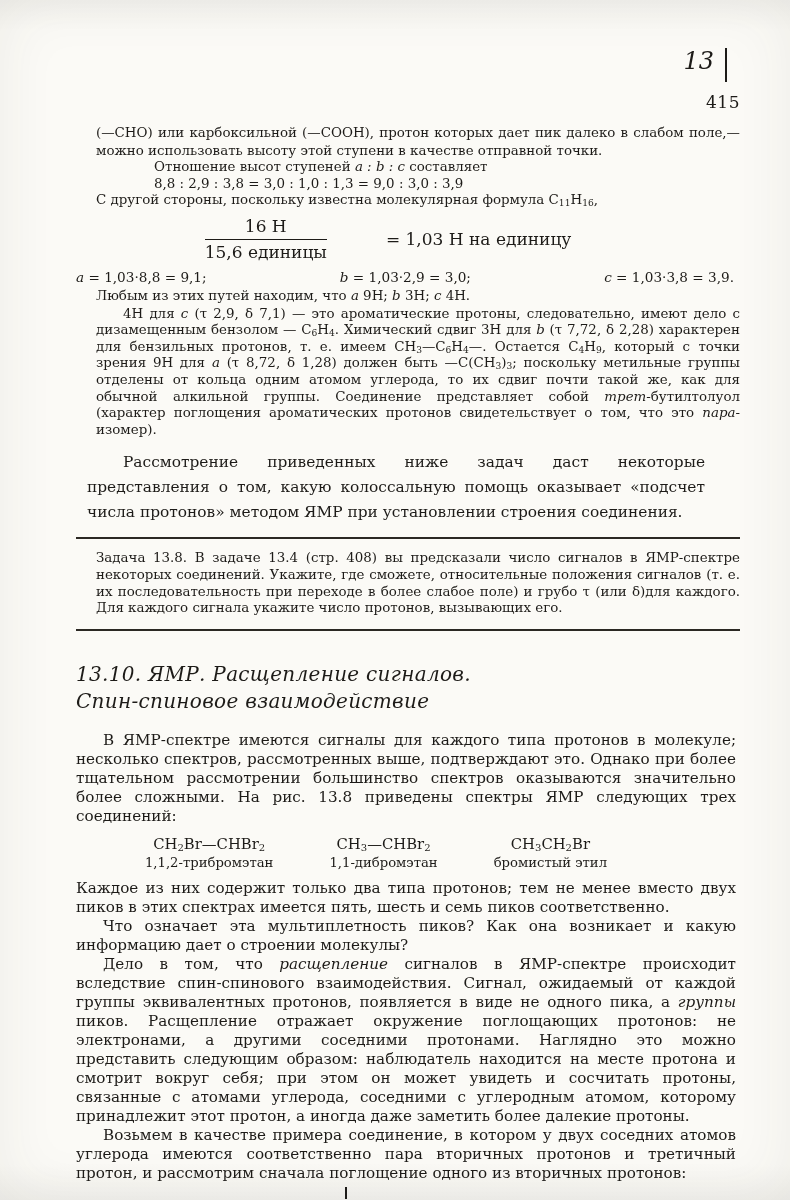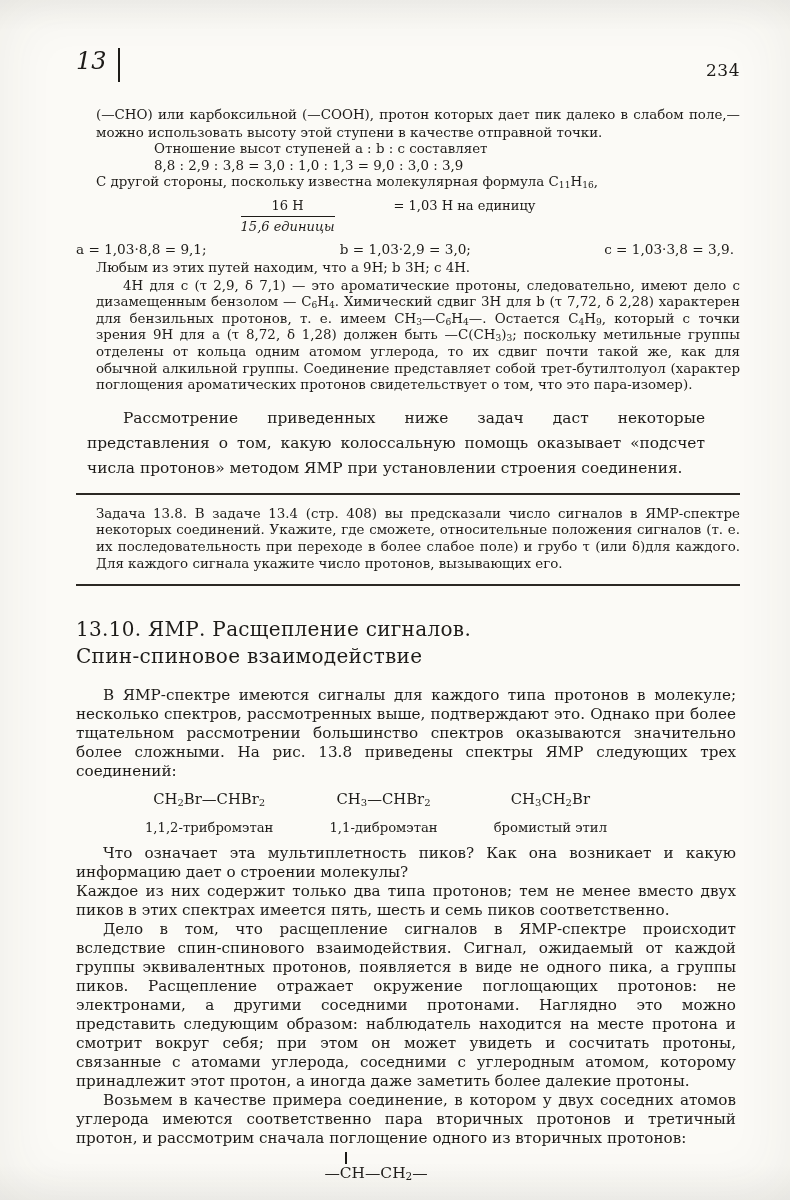--- a/index.html
+++ b/index.html
@@ -8,80 +8,80 @@
     background:#e9e8e4;
     font-family:"DejaVu Serif","Liberation Serif",serif;
     color:#1d1b18;
   }
   .page {
     width:790px; height:1200px; overflow:hidden; position:relative;
     background:linear-gradient(180deg,#f3f2ee 0%,#fbfaf6 2.5%,#fbfaf6 97%,#f2f1ed 100%);
     box-shadow:inset 0 0 60px rgba(60,55,45,.07);
     padding:48px 50px 0 76px;
   }
-  .it { }
+  .it { font-style:italic; }
   .bd { font-weight:normal; }
   sub { font-size:.68em; vertical-align:-0.22em; line-height:0; }
 
   
-  .pg-header { display:flex; justify-content:space-between; align-items:center; margin-bottom:24px; }
+  .pg-header { display:flex; justify-content:space-between; align-items:flex-end; margin-bottom:12px;flex-direction:column; }
   .hdr-left { display:flex; align-items:flex-start; }
   .ch-num { font-size:24px; font-style:italic; line-height:1.1; }
   .hdr-bar { display:inline-block; width:2px; height:34px; background:#1d1b18; margin:0 13px 0 11px; }
   .ch-title { font-weight:bold; font-style:italic; font-size:13.4px; padding-top:5px; letter-spacing:.2px; }
   .pg-num { font-size:17px; padding-top:10px; letter-spacing:.5px; }
 
   
   .petit { font-size:13.4px; line-height:16.6px; text-align:justify;margin-left:20px; }
   .petit.tight { line-height:17.6px; }
   .lineL { text-align:left; }
   .pad-step { padding-left:58px; }
   .ind { text-indent:27px; }
   .ind-lg { text-indent:36px; }
 
   
-  .fraction-row { display:flex; justify-content:center; align-items:flex-start; font-size:13px; margin:7px 40px 7px 0;gap:48px; }
+  .fraction-row { display:flex; justify-content:center; align-items:center; font-size:17px; margin:7px 40px 7px 0;gap:48px; }
   .frac { text-align:center; margin-right:11px; }
   .frac-num { display:block; padding:0 10px 3px; border-bottom:1.6px solid #1d1b18; }
-  .frac-den { display:block; padding-top:2px;font-style:italic; }
+  .frac-den { display:block; padding-top:2px; }
 
   .eq-row { display:flex; justify-content:space-between; font-size:13.6px; margin:3px 6px 3px 0; }
 
   .sol { margin-top:1px; }
 
   .conclusion { font-size:15.4px; line-height:25px; text-align:justify; margin:12px 11px 12px; padding-right:24px; }
 
   .rule { border:0; height:2px; background:#2b2823; }
   .problems { padding:11px 0 12px; }
 
   
-  .sec-heading { font-weight:normal; font-size:20px; line-height:27px; letter-spacing:.3px; margin:30px 0 16px; }
+  .sec-heading { font-style:italic; font-weight:normal; font-size:20px; line-height:27px; letter-spacing:.3px; margin:30px 0 16px; }
 
   
   .body-p { font-size:15.2px; line-height:19px; text-align:justify; padding-right:4px; }
 
   .compounds-row { display:flex; justify-content:center; gap:56px; margin:9px 64px 9px 0; text-align:center; }
   .cmp-formula { font-size:14.8px; white-space:nowrap; }
-  .cmp-caption { font-size:13.2px; margin-top:13px; white-space:nowrap; }
+  .cmp-caption { font-size:13.2px; margin-top:3px; white-space:nowrap; }
 
   .chem-struct { margin-top:15px; text-align:center; padding-right:64px; }
   .struct-inner { position:relative; display:inline-block; font-size:15.4px; }
   .bond-line { position:absolute; left:21px; top:-12px; width:1.6px; height:12px; background:#1d1b18; }
 </style>
 </head>
 <body>
 
 <div class="page">
 
   <header class="pg-header">
     <div class="hdr-left">
       <span class="ch-num">13</span>
       <span class="hdr-bar"></span>
     </div>
-    <span class="pg-num">234</span>
+    <span class="pg-num">415</span>
   </header>
 
   <p class="petit tight">(—CHO) или карбоксильной (—COOH), протон которых дает пик далеко в слабом поле,— можно использовать высоту этой ступени в качестве отправной точки.</p>
 
   <p class="petit lineL pad-step"><span>Отношение высот ступеней </span><span class="it">a : b : c</span><span> составляет</span></p>
   <p class="petit lineL pad-step">8,8 : 2,9 : 3,8 = 3,0 : 1,0 : 1,3 = 9,0 : 3,0 : 3,9</p>
   <p class="petit lineL"><span>С другой стороны, поскольку известна молекулярная формула C</span><sub>11</sub><span>H</span><sub>16</sub><span>,</span></p>
 
   <div class="fraction-row">
     <span class="frac">
@@ -126,22 +126,22 @@
     <div class="compound">
       <div class="cmp-formula"><span>CH</span><sub>3</sub><span>—CHBr</span><sub>2</sub></div>
       <div class="cmp-caption">1,1-дибромэтан</div>
     </div>
     <div class="compound">
       <div class="cmp-formula"><span>CH</span><sub>3</sub><span>CH</span><sub>2</sub><span>Br</span></div>
       <div class="cmp-caption">бромистый этил</div>
     </div>
   </div>
 
+  <p class="body-p">Каждое из них содержит только два типа протонов; тем не менее вместо двух пиков в этих спектрах имеется пять, шесть и семь пиков соответственно.</p>
   <p class="body-p ind">Что означает эта мультиплетность пиков? Как она возникает и какую информацию дает о строении молекулы?</p>
-  <p class="body-p">Каждое из них содержит только два типа протонов; тем не менее вместо двух пиков в этих спектрах имеется пять, шесть и семь пиков соответственно.</p>
   <p class="body-p ind"><span>Дело в том, что </span><span class="it">расщепление</span><span> сигналов в ЯМР-спектре происходит вследствие спин-спинового взаимодействия. Сигнал, ожидаемый от каждой группы эквивалентных протонов, появляется в виде не одного пика, а </span><span class="it">группы</span><span> пиков. Расщепление отражает окружение поглощающих протонов: не электронами, а другими соседними протонами. Наглядно это можно представить следующим образом: наблюдатель находится на месте протона и смотрит вокруг себя; при этом он может увидеть и сосчитать протоны, связанные с атомами углерода, соседними с углеродным атомом, которому принадлежит этот протон, а иногда даже заметить более далекие протоны.</span></p>
   <p class="body-p ind">Возьмем в качестве примера соединение, в котором у двух соседних атомов углерода имеются соответственно пара вторичных протонов и третичный протон, и рассмотрим сначала поглощение одного из вторичных протонов:</p>
 
   <div class="chem-struct">
     <span class="struct-inner">
       <span class="bond-line"></span>
       <span class="struct-text"><span>—CH—CH</span><sub>2</sub><span>—</span></span>
     </span>
   </div>
 

